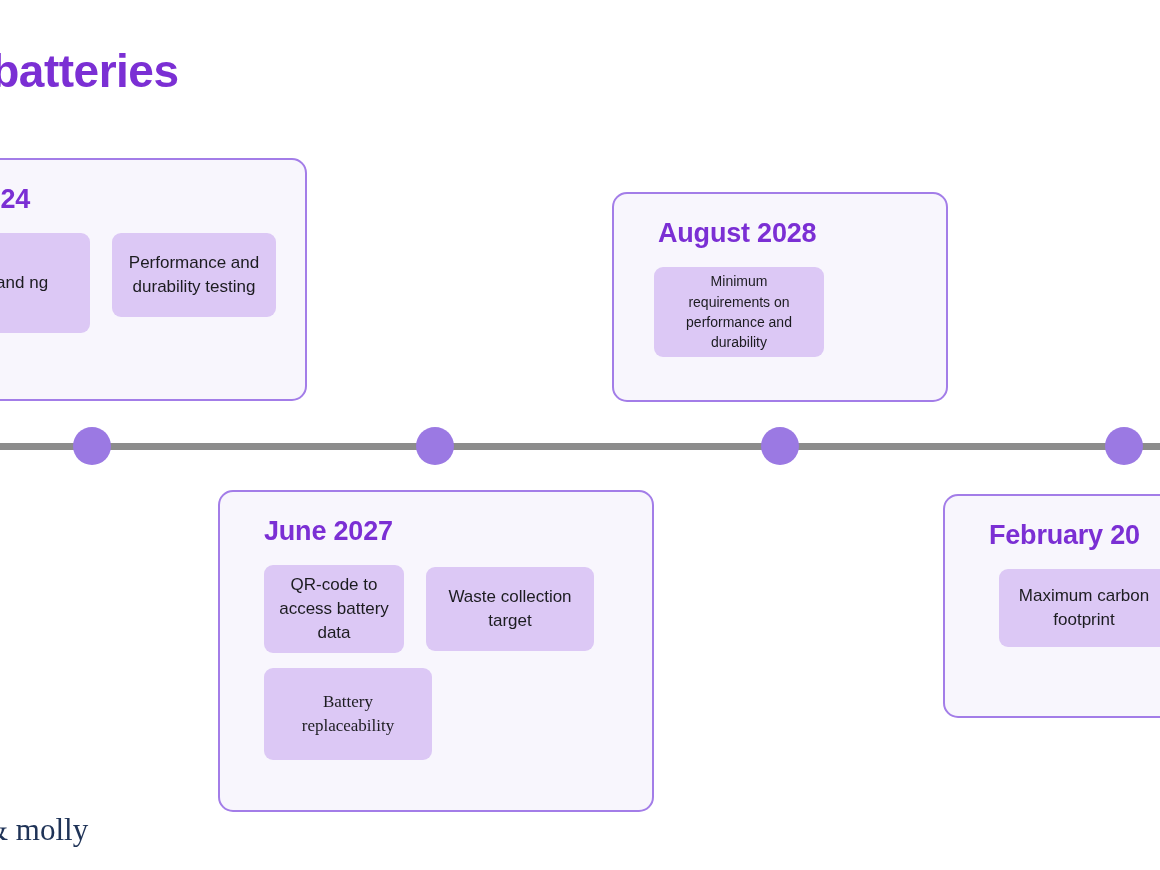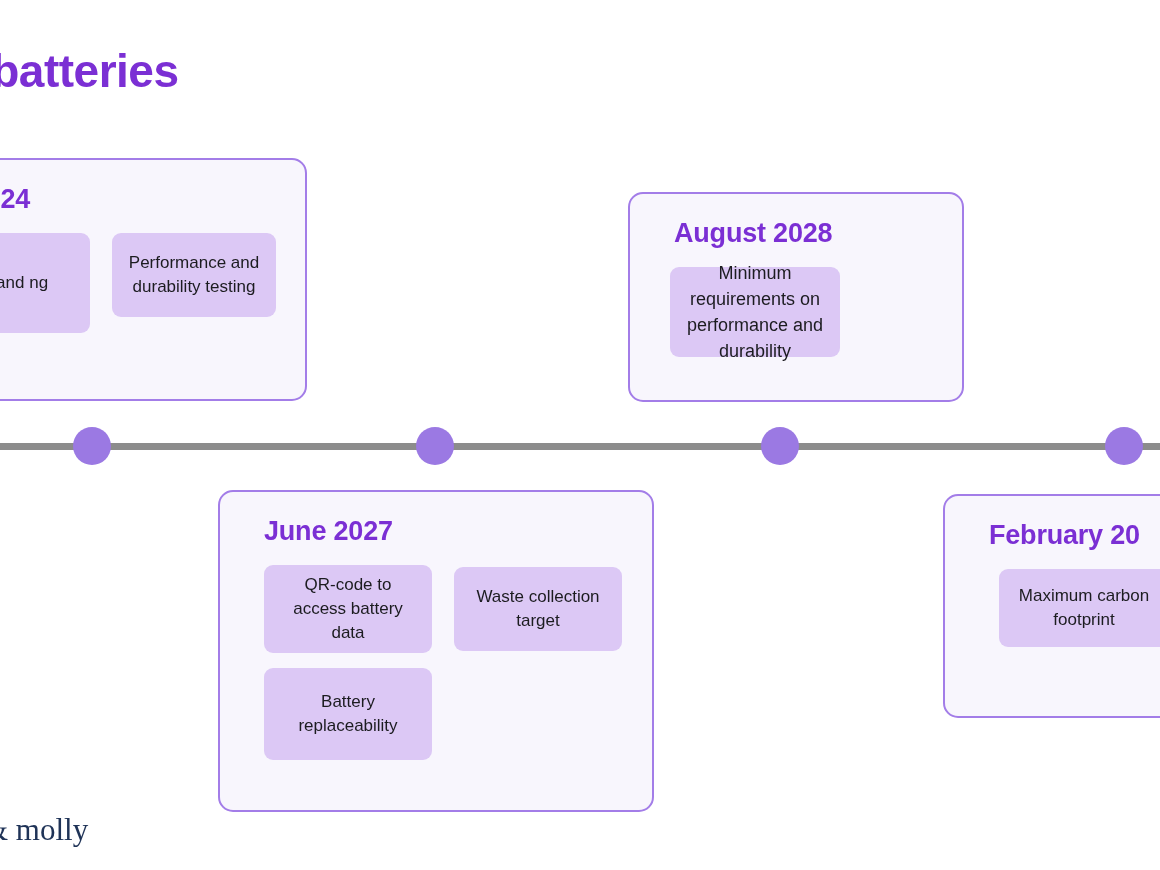--- a/index.html
+++ b/index.html
@@ -76,41 +76,41 @@
     color: #1c1c20;
     font-size: 17px;
     line-height: 1.42;
     text-align: center;
     display: flex;
     align-items: center;
     justify-content: center;
     padding: 12px 14px;
   }
   .chip.small-dense {
-    font-size: 18px;
+    font-size: 14px;
     line-height: 1.45;
   }
 
   
   #card-aug-2024 { left: -106px; top: 158px; width: 413px; height: 243px; }
   #card-aug-2024 .chip-row { margin-left: 24px; gap: 17px 22px; }
   #card-aug-2024 .chip:nth-child(1) { width: 150px; height: 100px; }
   #card-aug-2024 .chip:nth-child(2) { width: 164px; height: 84px; }
 
   
-  #card-aug-2028 { left: 628px; top: 192px; width: 336px; height: 210px; }
+  #card-aug-2028 { left: 612px; top: 192px; width: 336px; height: 210px; }
   #card-aug-2028 .chip-row { margin-left: 20px; }
   #card-aug-2028 .chip:nth-child(1) { width: 170px; height: 90px; }
 
   
   #card-feb-2027 { left: 218px; top: 490px; width: 436px; height: 322px; }
   #card-feb-2027 .chip-row { margin-left: 24px; gap: 15px 22px; width: 380px; }
-  #card-feb-2027 .chip:nth-child(1) { width: 168px; height: 88px; }
+  #card-feb-2027 .chip:nth-child(1) { width: 140px; height: 88px; }
   #card-feb-2027 .chip:nth-child(2) { width: 168px; height: 84px; align-self: center; }
-  #card-feb-2027 .chip:nth-child(3) { width: 168px; height: 92px; }
+  #card-feb-2027 .chip:nth-child(3) { width: 168px; height: 92px; font-family: Liberation Serif, serif; }
 
   
   #card-feb-2030 { left: 943px; top: 494px; width: 330px; height: 224px; }
   #card-feb-2030 .chip-row { margin-left: 34px; }
   #card-feb-2030 .chip:nth-child(1) { width: 170px; height: 78px; }
 
   
   #watermark {
     position: absolute;
     left: -16px;

